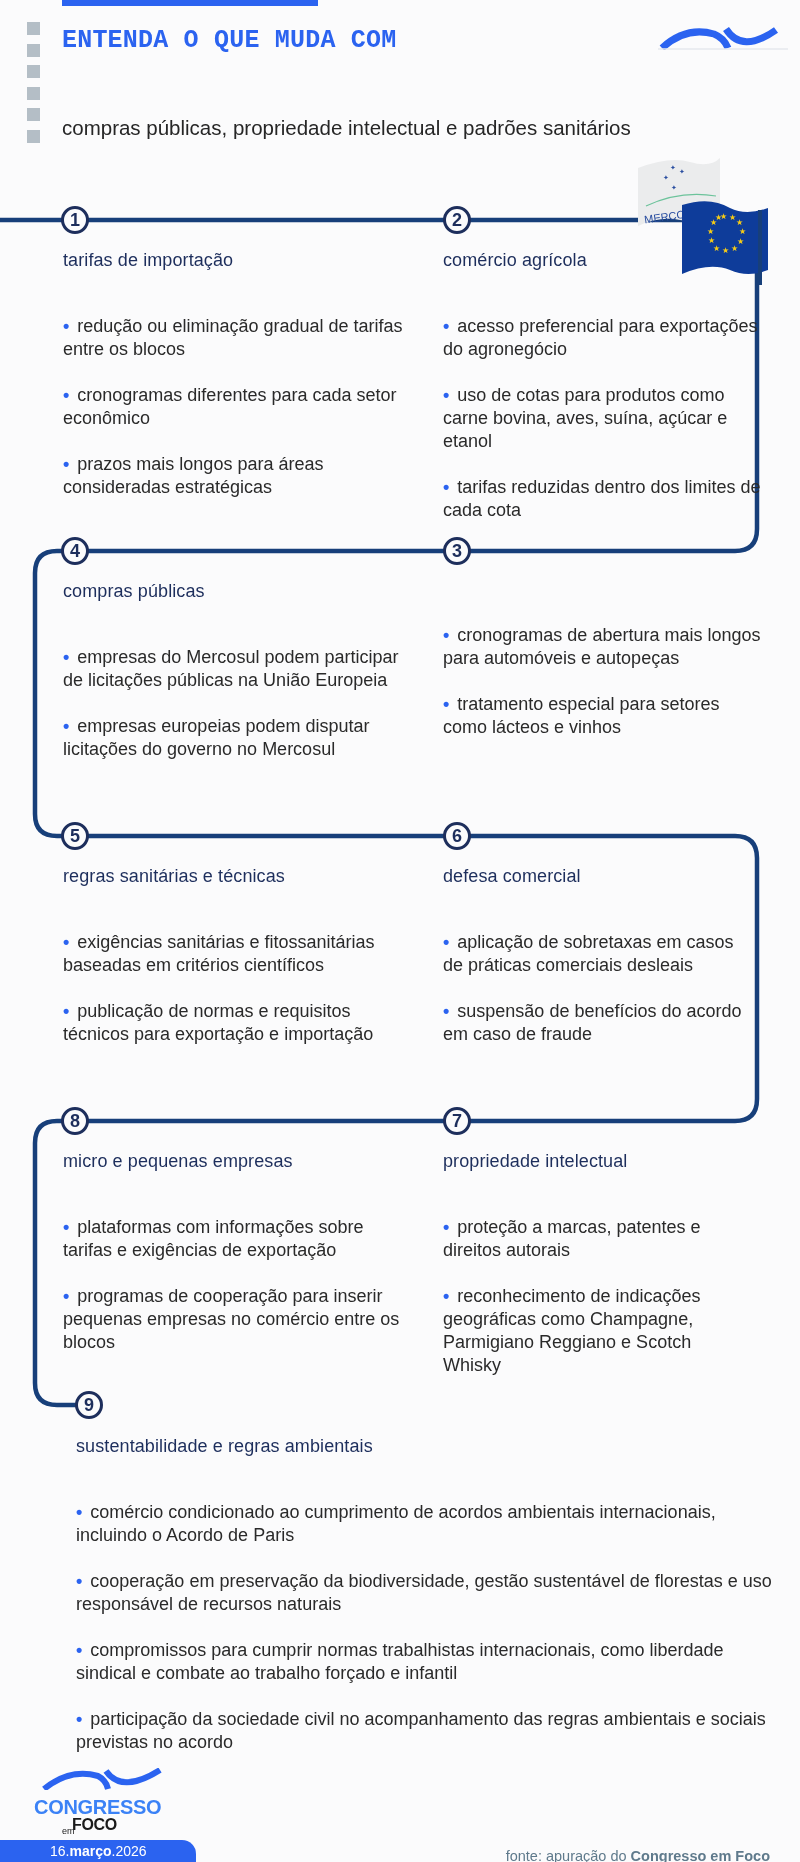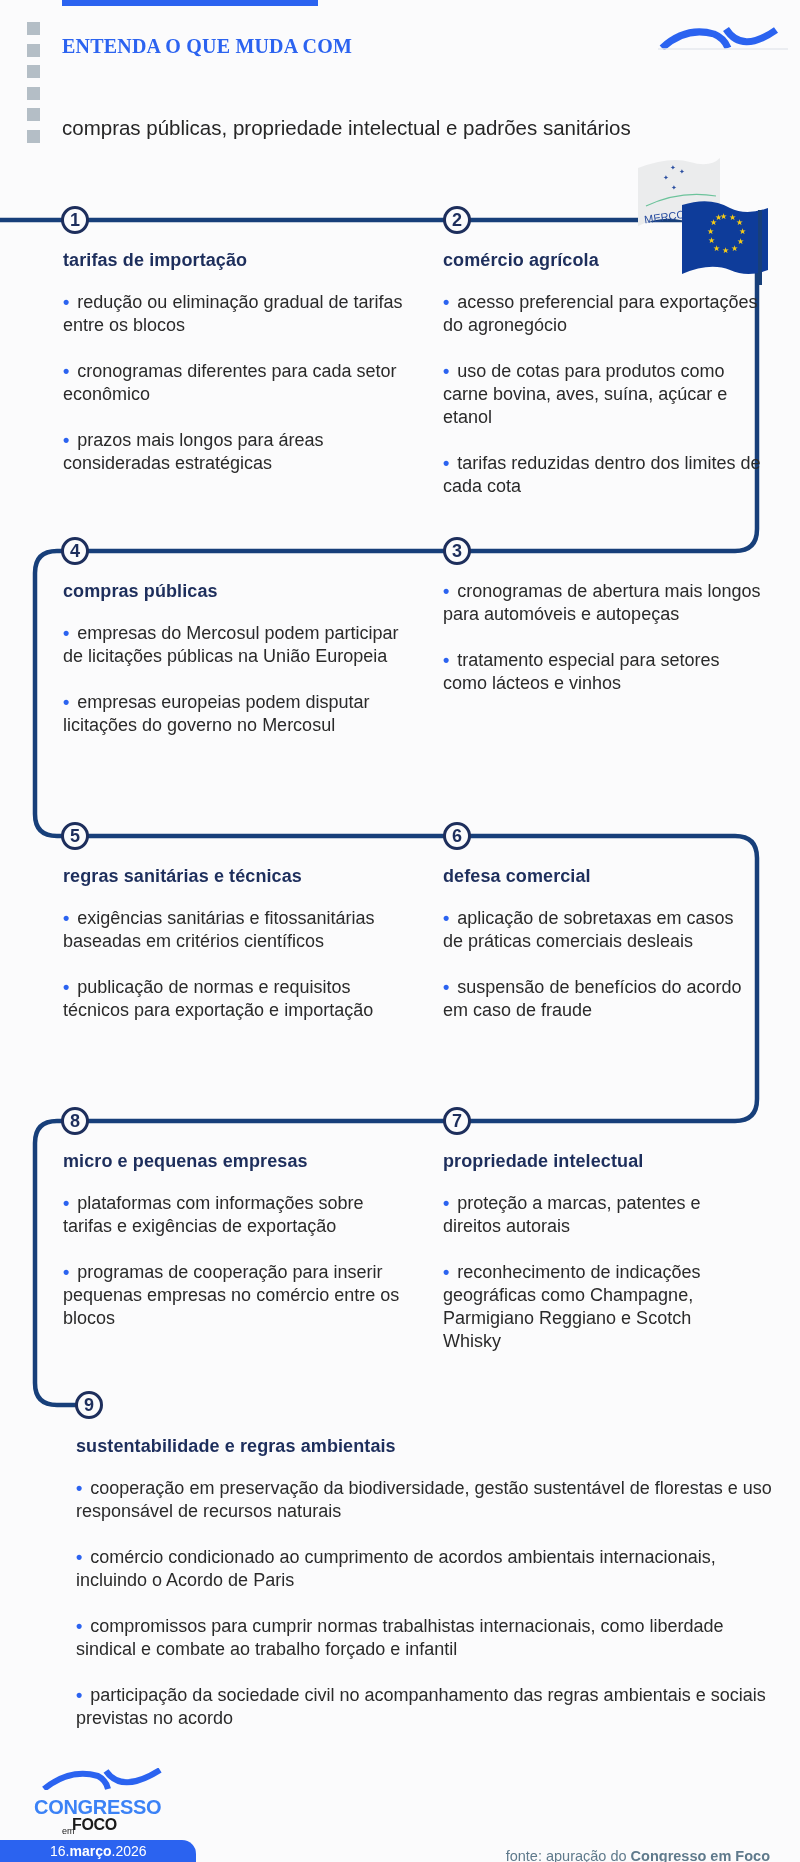--- a/index.html
+++ b/index.html
@@ -1,29 +1,29 @@
 <!DOCTYPE html>
 <html><head>
 <meta charset="utf-8">
 <style>
   * { box-sizing: border-box; margin: 0; padding: 0; }
   html, body { width: 800px; height: 1862px; background: #fbfbfc; overflow: hidden; }
   body { position: relative; font-family: "Liberation Sans", "DejaVu Sans", sans-serif; color: #2a2a2a; }
   .top-bar { position: absolute; left: 62px; top: 0; width: 256px; height: 6px; background: #2b63f0; }
   .side-squares { position: absolute; left: 27px; top: 22px; width: 14px; }
   .side-squares span { display: block; width: 13px; height: 13px; background: #b4bec6; margin-bottom: 8.5px; }
-  .title { position: absolute; left: 62px; top: 28px; color: #2b63f0; font-weight: bold; font-size: 20px; line-height: 37px; letter-spacing: 0.2px; font-family: Liberation Serif, serif; }
+  .title { position: absolute; left: 62px; top: 22px; color: #2b63f0; font-weight: bold; font-size: 25px; line-height: 37px; letter-spacing: 0.2px; font-family: Liberation Mono, monospace; }
   .subtitle { position: absolute; left: 62px; top: 92px; font-size: 20.5px; line-height: 24px; color: #262626; width: 700px; }
   .logo-top { position: absolute; left: 658px; top: 24px; width: 130px; height: 26px; }
   .path-svg { position: absolute; left: 0; top: 0; width: 800px; height: 1862px; }
   .flags { position: absolute; left: 630px; top: 150px; width: 140px; height: 135px; }
   .circle-num { position: absolute; width: 28px; height: 28px; border-radius: 50%; border: 3px solid #1d2e5c; background: #fbfbfc; color: #1d2e5c; font-weight: bold; font-size: 18px; line-height: 22px; text-align: center; font-family: "Liberation Sans", sans-serif; }
   .section { position: absolute; width: 340px; }
-  .section h3 { font-size: 18px; font-weight: bold; color: #1d2e5c; line-height: 22px; margin-bottom: 20px; letter-spacing: 0.1px; }
-  .section ul { list-style: none; }
+  .section h3 { font-size: 18px; font-weight: normal; color: #1d2e5c; line-height: 22px; margin-bottom: 20px; letter-spacing: 0.1px; }
+  .section ul { list-style: none; margin-top: 44px; }
   .section li { font-size: 18px; line-height: 23px; color: #2a2a2a; margin-bottom: 23px; }
   .section li .dot { color: #2b63f0; font-weight: bold; margin-right: 3px; }
   .section.wide { width: 700px; }
   .footer-logo { position: absolute; left: 34px; top: 1768px; width: 130px; height: 62px; }
   .footer-logo .brand1 { position: absolute; left: 0; top: 28px; font-weight: bold; font-size: 20px; color: #3b82f6; letter-spacing: -0.3px; }
   .footer-logo .brand-em { position: absolute; left: 28px; top: 58px; font-size: 9px; color: #1a1a1a; }
   .footer-logo .brand2 { position: absolute; left: 38px; top: 48px; font-weight: bold; font-size: 16px; color: #1a1a1a; letter-spacing: -0.3px; }
   .date-pill { position: absolute; left: 0; top: 1840px; width: 196px; height: 30px; background: #2b63f0; border-radius: 0 14px 0 0; color: #fff; font-size: 14px; line-height: 22px; padding-left: 50px; }
   .date-pill b { font-weight: bold; }
   .source { position: absolute; right: 30px; top: 1827px; font-size: 14.5px; color: #5f7a8c; margin-top: 21px; }
@@ -166,22 +166,22 @@
   <h3>propriedade intelectual</h3>
   <ul>
     <li><span class="dot">• </span><span>proteção a marcas, patentes e direitos autorais</span></li>
     <li><span class="dot">• </span><span>reconhecimento de indicações geográficas como Champagne, Parmigiano Reggiano e Scotch Whisky</span></li>
   </ul>
 </div>
 
 <div class="section wide" style="left:76px;top:1435px">
   <h3>sustentabilidade e regras ambientais</h3>
   <ul>
+    <li><span class="dot">• </span><span>comércio condicionado ao cumprimento de acordos ambientais internacionais, incluindo o Acordo de Paris</span></li>
     <li><span class="dot">• </span><span>cooperação  em preservação da biodiversidade, gestão sustentável de florestas e uso responsável de recursos naturais</span></li>
-    <li><span class="dot">• </span><span>comércio condicionado ao cumprimento de acordos ambientais internacionais, incluindo o Acordo de Paris</span></li>
     <li><span class="dot">• </span><span>compromissos para cumprir normas trabalhistas internacionais, como liberdade sindical e combate ao trabalho forçado e infantil</span></li>
     <li><span class="dot">• </span><span>participação da sociedade civil no acompanhamento das regras ambientais e sociais previstas no acordo</span></li>
   </ul>
 </div>
 
 <div class="footer-logo">
   <svg style="position:absolute;left:8px;top:0" width="120" height="22" viewBox="0 0 120 22">
     <path d="M2 21 Q 28 0 56 8 Q 64 12 66 21" fill="none" stroke="#2b63f0" stroke-width="6"></path>
     <path d="M64 3 Q 80 26 118 2" fill="none" stroke="#2b63f0" stroke-width="6"></path>
   </svg>

